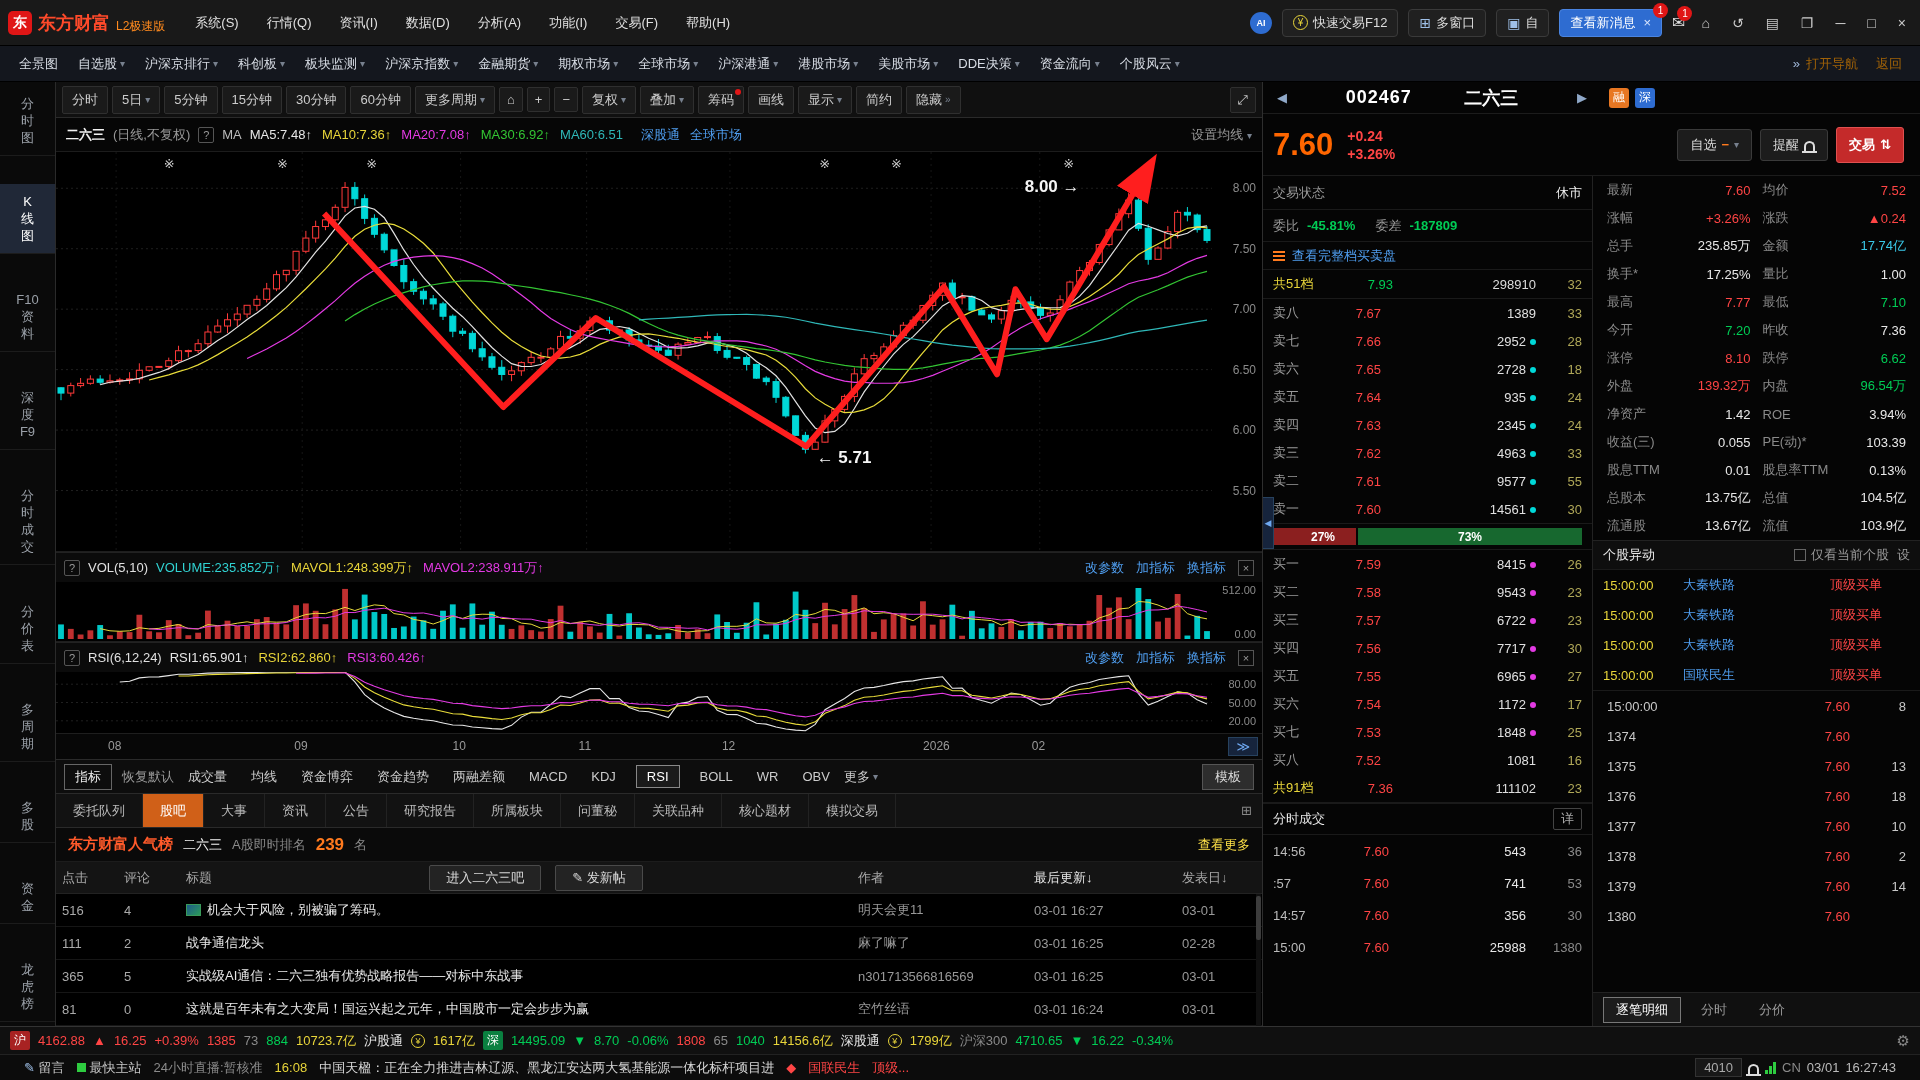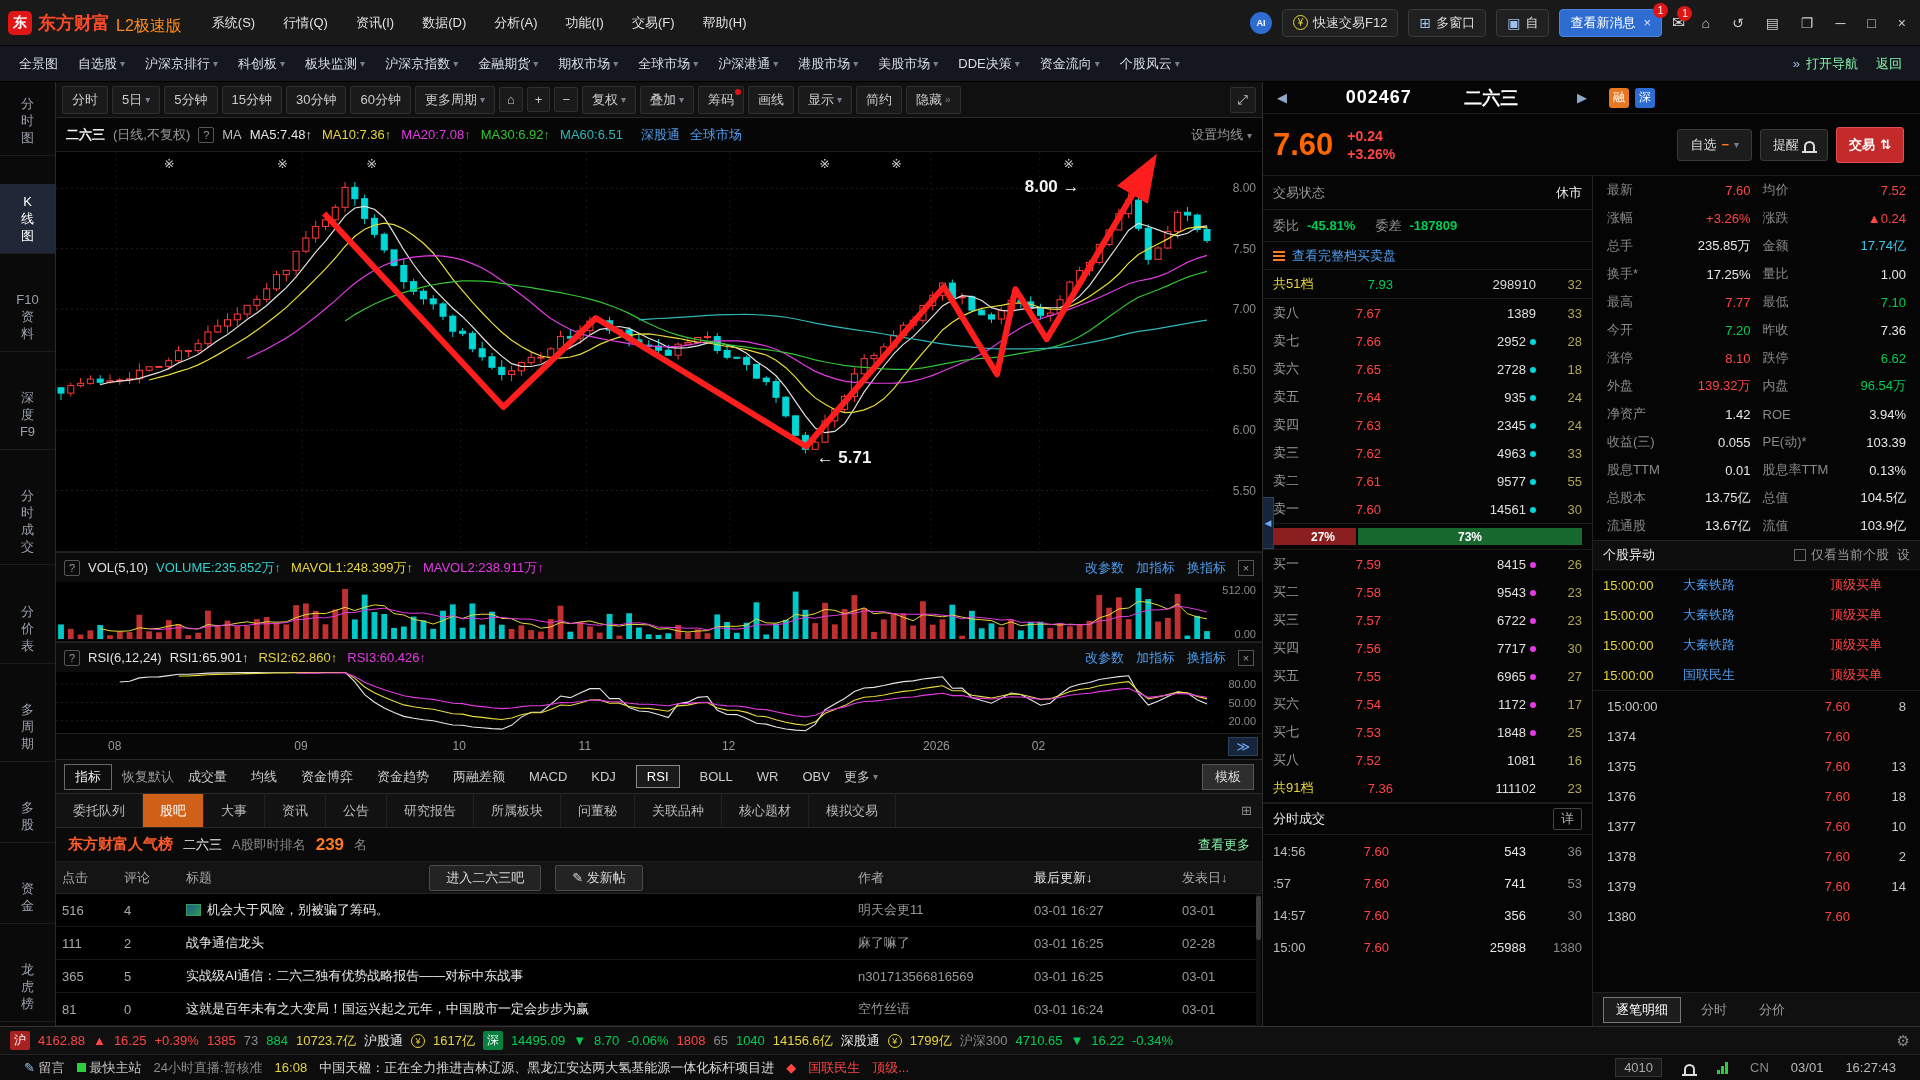--- a/index.html
+++ b/index.html
@@ -9,40 +9,40 @@
     --red:#ff4545;--green:#00cc55;--yellow:#e8d53a;--cyan:#00d8d8;--mag:#e33ae3;
     --blue:#4f9ef0;--accent:#2e6cd1;--orange:#ff7a1e;--bd:#2a2a2a;--dim:#8a8a8a;
   }
   .up{color:var(--red)} .down{color:var(--green)} .plain{color:#e8e8e8} .cyan{color:#3ac8e8}
   .yellowt{color:var(--yellow)} .dimt{color:var(--dim)} .whitet{color:#e8e8e8}
   
   .titlebar{height:46px;background:#191919;display:flex;align-items:center;padding:0 8px;border-bottom:1px solid #000}
   .logo{display:flex;align-items:center;gap:6px;margin-right:18px}
   .logo-ico{width:24px;height:24px;background:#e01616;color:#fff;border-radius:5px;display:flex;align-items:center;justify-content:center;font-weight:bold;font-size:14px}
   .logo-txt{color:#ff4a2a;font-weight:bold;font-size:18px}
-  .logo-badge{color:#ff8a1e;font-size:16px;margin-top:8px}
+  .logo-badge{color:#ff8a1e;font-size:12px;margin-top:8px}
   .menus{display:flex;gap:4px}
   .menu-item{padding:6px 12px;color:#e0e0e0;cursor:default}
   .tb-right{margin-left:auto;display:flex;align-items:center;gap:10px}
   .robot{width:22px;height:22px;border-radius:50%;background:#2e6cd1;display:flex;align-items:center;justify-content:center;color:#fff;font-size:9px;font-weight:bold}
   .tb-btn{display:flex;align-items:center;gap:5px;border:1px solid #3a3a3a;border-radius:4px;padding:4px 10px;color:#ddd;background:#202020}
   .coin{width:15px;height:15px;border:1px solid #e8d53a;color:#e8d53a;border-radius:50%;font-size:10px;display:flex;align-items:center;justify-content:center}
   .sq-ico{color:#9fc0e8;font-size:14px}
   .msg-btn{position:relative;background:#2e6cd1;color:#fff;border:1px solid #4a84e0;border-radius:4px;padding:4px 10px;display:flex;gap:8px;align-items:center}
   .msg-x{color:#d8e6ff}
   .badge{position:absolute;top:-7px;right:-7px;background:#e01616;color:#fff;border-radius:50%;width:15px;height:15px;font-size:10px;display:flex;align-items:center;justify-content:center}
   .mail{position:relative;color:#ddd;font-size:16px}
   .win-ico{color:#ccc;font-size:14px;padding:2px 6px}
   
   .navbar{height:36px;background:#14171e;display:flex;align-items:center;padding:0 10px;border-bottom:1px solid #000}
   .nav-wrap{display:flex;align-items:center;gap:2px;flex:1}
   .nav-item{display:flex;align-items:center;gap:3px;padding:0 9px;color:#d8dde5;height:36px;line-height:36px;white-space:nowrap}
   .caret{color:#77808e;font-size:10px}
   .nav-more{color:#9fb6d8;padding:0 6px}
-  .nav-right{display:flex;gap:18px;color:#86efac;padding-right:8px}
+  .nav-right{display:flex;gap:18px;color:#a16207;padding-right:8px}
   
   .content{display:flex;height:944px}
   .leftbar{width:56px;background:#0a0a0a;border-right:1px solid var(--bd);display:flex;flex-direction:column;justify-content:space-between;padding:4px 0}
   .side-item{padding:9px 0;text-align:center;color:#9aa0a8;border-bottom:1px solid #1c1c1c;cursor:default}
   .side-item .tk{font-size:13px;line-height:17px}
   .side-item.active{color:#fff;background:#202837}
   .chartcol{flex:1;display:flex;flex-direction:column;min-width:0;background:#000}
   
   .toolbar{height:36px;display:flex;align-items:center;background:#101010;border-bottom:1px solid var(--bd);padding:0 6px;gap:4px}
   .tb-chip{display:flex;align-items:center;gap:3px;padding:4px 9px;border:1px solid #2f2f2f;background:#1a1a1a;color:#ccc;border-radius:2px;white-space:nowrap;position:relative}
@@ -84,21 +84,21 @@
   
   .btm-tabs{height:34px;display:flex;align-items:stretch;background:#121212;border-bottom:1px solid var(--bd)}
   .b-tab{padding:0 17px;line-height:34px;color:#bbb;border-right:1px solid #222;white-space:nowrap}
   .b-tab.active{background:#d06018;color:#fff}
   .bt-ico{margin-left:auto;color:#888;line-height:34px;padding:0 10px}
   
   .guba-head{height:34px;display:flex;align-items:center;gap:10px;padding:0 12px;background:#0a0a0a;border-bottom:1px solid #1c1c1c}
   .guba-brand{color:#ff5a2a;font-weight:bold;font-size:15px}
   .guba-stock{color:#f0f0f0}
   .guba-rank{color:#ff7a1e;font-weight:bold;font-size:17px}
-  .guba-more{margin-left:auto;color:#86efac}
+  .guba-more{margin-left:auto;color:#fde047}
   .guba-grid{display:grid;grid-template-columns:62px 62px 1fr 176px 148px 86px;align-items:center}
   .guba-thead{height:32px;background:#141414;border-bottom:1px solid #222;color:#a8a8a8}
   .guba-thead>div{padding:0 6px}
   .th-title{display:flex;align-items:center;gap:14px}
   .gb-btn{border:1px solid #4a4a4a;background:#232323;color:#d8d8d8;padding:3px 16px;border-radius:2px;white-space:nowrap}
   .posts{height:132px;position:relative;overflow:hidden}
   .post-row{height:33px;border-bottom:1px solid #161616}
   .post-row>div{padding:0 6px;white-space:nowrap;overflow:hidden}
   .post-row .c1,.post-row .c2{color:#aaa}
   .post-row .c3{color:#e8e8e8;display:flex;align-items:center;gap:6px}
@@ -184,21 +184,21 @@
   .circ{width:14px;height:14px;border:1px solid var(--yellow);border-radius:50%;color:var(--yellow);font-size:9px;display:inline-flex;align-items:center;justify-content:center}
   .gear{margin-left:auto;color:#888;font-size:15px}
   
   .sbar{height:26px;display:flex;align-items:center;gap:12px;padding:0 24px;background:#0c0c0c;border-top:1px solid #222;white-space:nowrap;overflow:hidden}
   .sb-ico{color:#9fc0e8}
   .greensq{width:9px;height:9px;background:#2ecc40;display:inline-block;margin-right:4px}
   .sb-time{color:var(--yellow)}
   .sb-news{color:#d8d8d8;overflow:hidden;text-overflow:ellipsis;max-width:760px}
   .sb-alert{color:var(--red)}
   .diamond{color:var(--red)}
-  .sb-right{margin-left:auto;display:flex;align-items:center;gap:22px}
+  .sb-right{margin-left:auto;display:flex;align-items:center;gap:6px}
   .numbox{border:1px solid #333;background:#181818;color:#aaa;padding:1px 8px}
   .sigbars{display:flex;align-items:flex-end;gap:1px;height:12px}
   .sigbars span{width:3px;background:#2ecc40;display:inline-block}
   .sb-clock{color:#bbb}
 </style>
 </head>
 <body>
 
 <div class="titlebar">
   <div class="logo">

